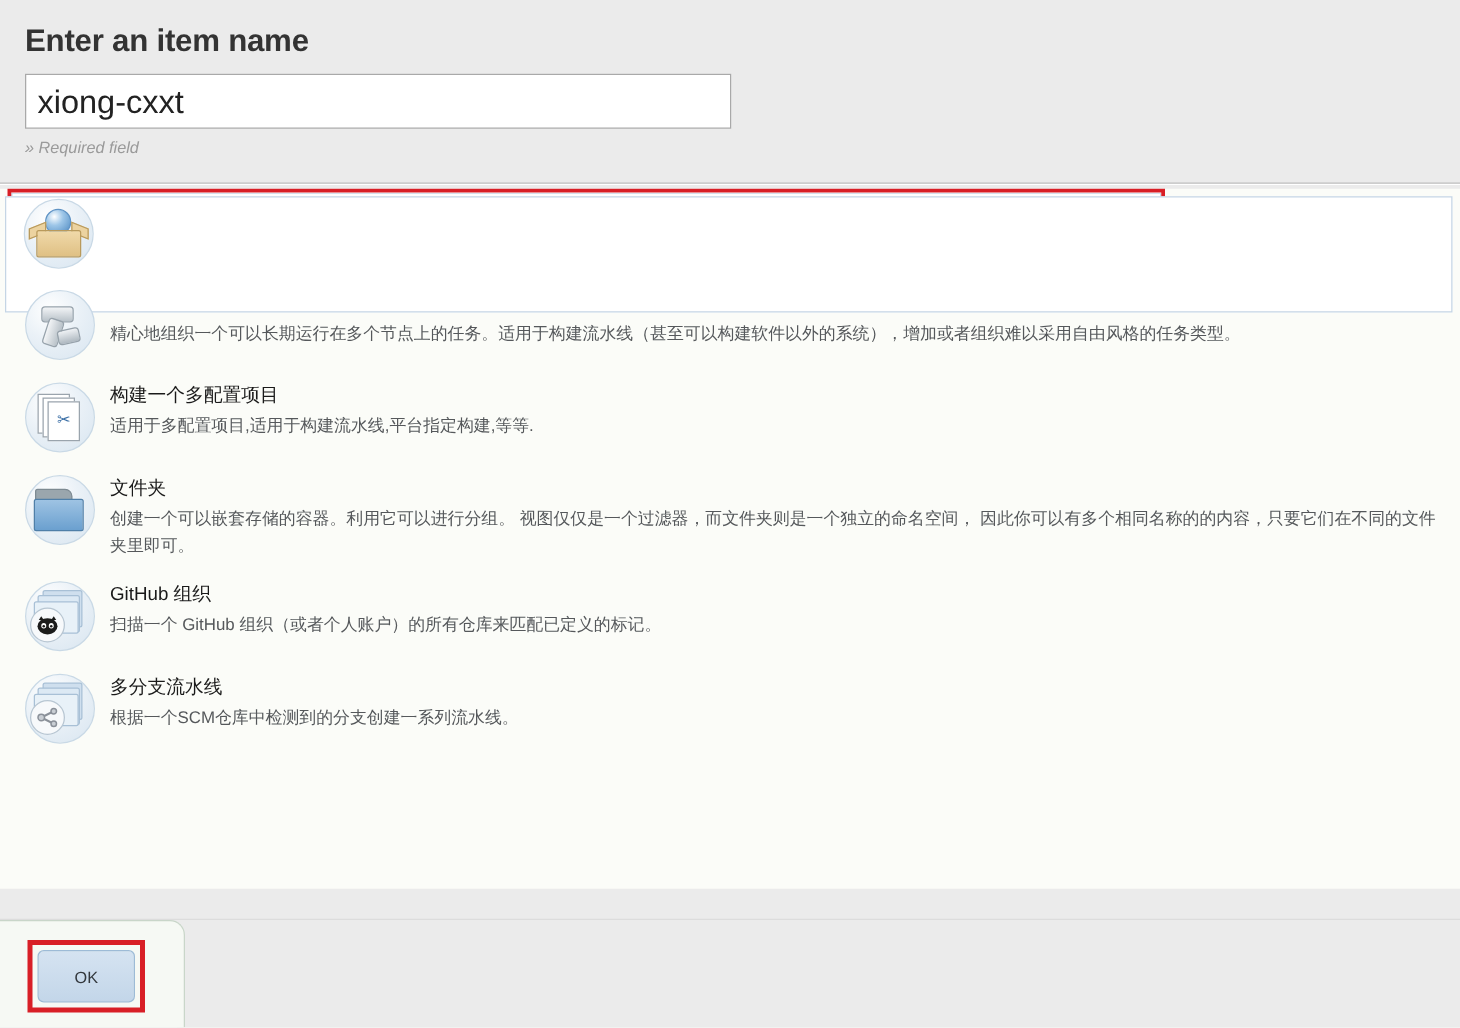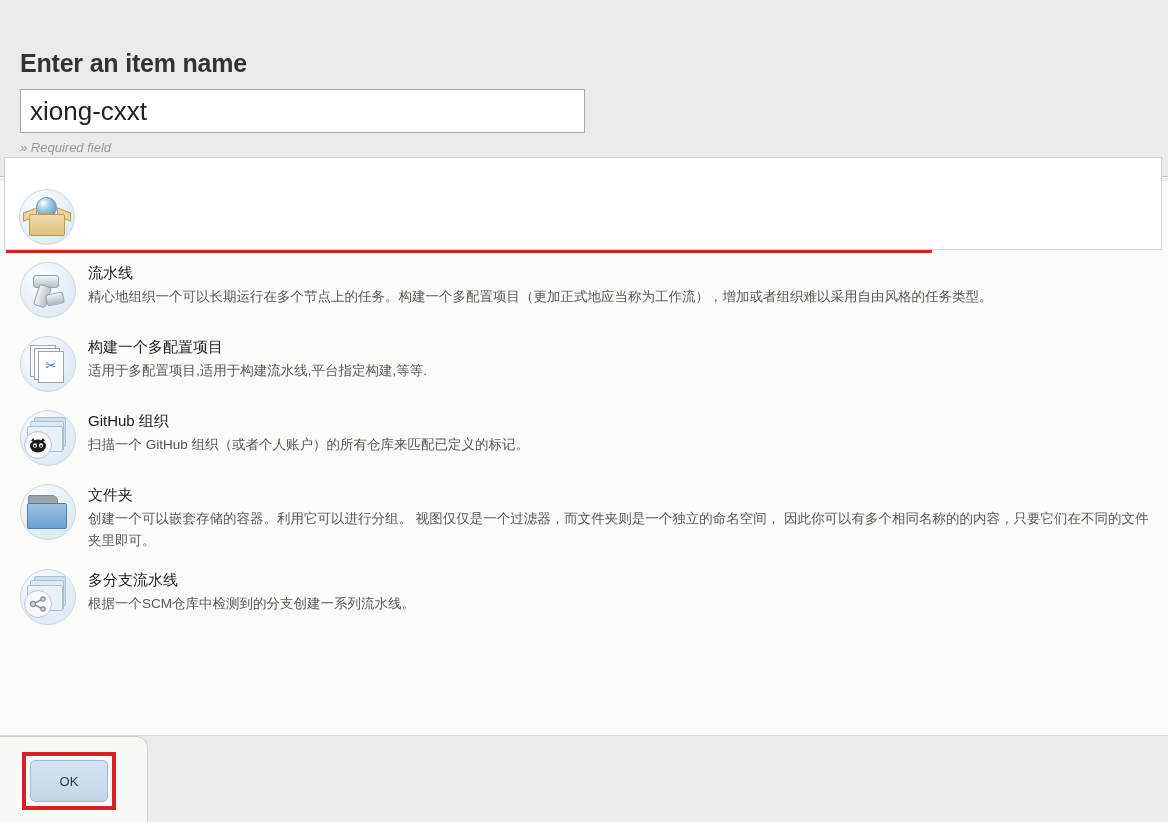--- a/index.html
+++ b/index.html
@@ -18,21 +18,20 @@
     position: relative;
   }
 
   
   #form-area {
     padding: 0;
     background: #ebebeb;
     height: 148px;
     box-sizing: border-box;
     position: relative;
-    margin-top: 30px;
   }
   #page-title {
     margin: 0;
     padding: 18px 0 0 20px;
     font-size: 25px;
     font-weight: bold;
     color: #333333;
     letter-spacing: -0.2px;
     line-height: 30px;
   }
@@ -403,35 +402,47 @@
 
   <div class="item-row">
     <div class="item-icon">
       <div class="icon-circle"></div>
       <div class="ic-pipe1"></div>
       <div class="ic-pipe2"></div>
       <div class="ic-pipe3"></div>
     </div>
     <div class="item-body">
       <div class="item-title">流水线</div>
-      <div class="item-desc">精心地组织一个可以长期运行在多个节点上的任务。构建一个多配置项目（更加正式地应当称为工作流），增加或者组织难以采用自由风格的任务类型。</div>
+      <div class="item-desc">精心地组织一个可以长期运行在多个节点上的任务。适用于构建流水线（甚至可以构建软件以外的系统），增加或者组织难以采用自由风格的任务类型。</div>
     </div>
   </div>
 
   <div class="item-row">
     <div class="item-icon">
       <div class="icon-circle"></div>
       <div class="ic-page p1"></div>
       <div class="ic-page p2"></div>
       <div class="ic-page p3"></div>
       <div class="ic-tool">✂</div>
     </div>
     <div class="item-body">
       <div class="item-title">构建一个多配置项目</div>
       <div class="item-desc">适用于多配置项目,适用于构建流水线,平台指定构建,等等.</div>
+    </div>
+  </div>
+
+  <div class="item-row">
+    <div class="item-icon">
+      <div class="icon-circle"></div>
+      <div class="ic-folder-back"></div>
+      <div class="ic-folder-front"></div>
+    </div>
+    <div class="item-body">
+      <div class="item-title">文件夹</div>
+      <div class="item-desc">创建一个可以嵌套存储的容器。利用它可以进行分组。 视图仅仅是一个过滤器，而文件夹则是一个独立的命名空间， 因此你可以有多个相同名称的的内容，只要它们在不同的文件 夹里即可。</div>
     </div>
   </div>
 
   <div class="item-row">
     <div class="item-icon">
       <div class="icon-circle"></div>
       <div class="ic-of-back"></div>
       <div class="ic-of-mid"></div>
       <div class="ic-of-front"></div>
       <div class="ic-badge">
@@ -448,32 +459,20 @@
     </div>
     <div class="item-body">
       <div class="item-title">GitHub 组织</div>
       <div class="item-desc">扫描一个 GitHub 组织（或者个人账户）的所有仓库来匹配已定义的标记。</div>
     </div>
   </div>
 
   <div class="item-row">
     <div class="item-icon">
       <div class="icon-circle"></div>
-      <div class="ic-folder-back"></div>
-      <div class="ic-folder-front"></div>
-    </div>
-    <div class="item-body">
-      <div class="item-title">文件夹</div>
-      <div class="item-desc">创建一个可以嵌套存储的容器。利用它可以进行分组。 视图仅仅是一个过滤器，而文件夹则是一个独立的命名空间， 因此你可以有多个相同名称的的内容，只要它们在不同的文件 夹里即可。</div>
-    </div>
-  </div>
-
-  <div class="item-row">
-    <div class="item-icon">
-      <div class="icon-circle"></div>
       <div class="ic-of-back"></div>
       <div class="ic-of-mid"></div>
       <div class="ic-of-front"></div>
       <div class="ic-badge">
         <svg width="20" height="20" viewBox="0 0 20 20">
           <line x1="5" y1="10" x2="15" y2="5" stroke="#8a9099" stroke-width="1.6"></line>
           <line x1="5" y1="10" x2="15" y2="15" stroke="#8a9099" stroke-width="1.6"></line>
           <circle cx="5" cy="10" r="2.6" fill="#c9ced4" stroke="#8a9099" stroke-width="1.2"></circle>
           <circle cx="15" cy="5" r="2.2" fill="#c9ced4" stroke="#8a9099" stroke-width="1.2"></circle>
           <circle cx="15" cy="15" r="2.2" fill="#c9ced4" stroke="#8a9099" stroke-width="1.2"></circle>

